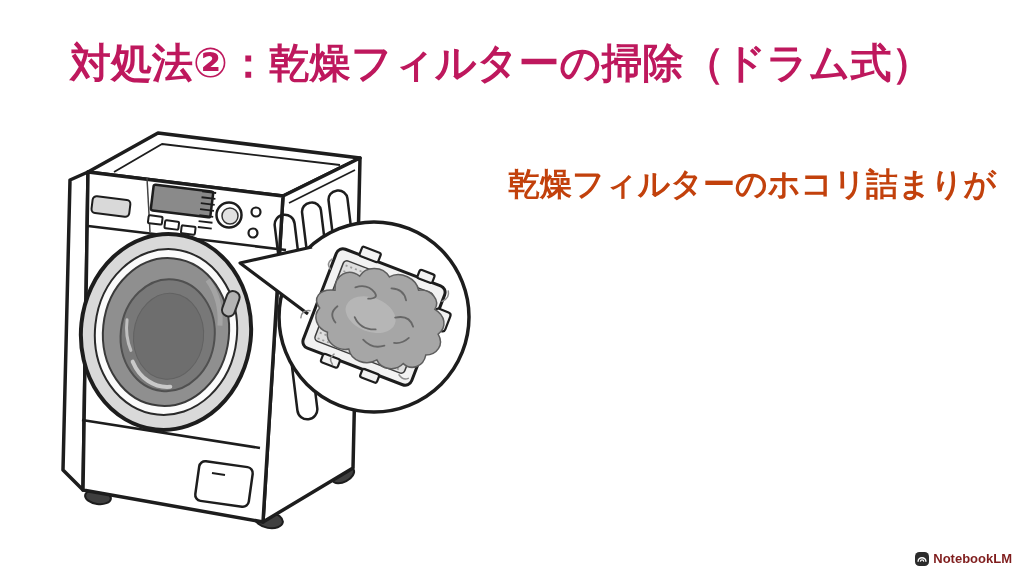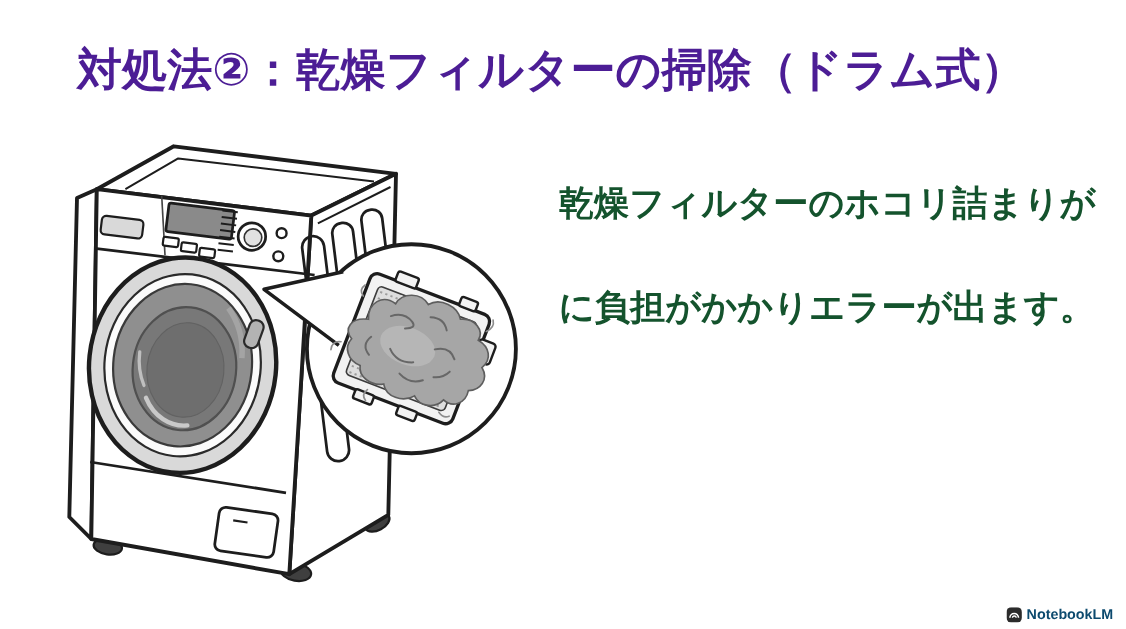--- a/index.html
+++ b/index.html
@@ -4,32 +4,32 @@
 <style>
   html,body{margin:0;padding:0;}
   body{
     width:1024px;height:572px;position:relative;overflow:hidden;
     background:#ffffff;
     font-family:"Liberation Sans","DejaVu Sans",sans-serif;
   }
   .slide{position:absolute;inset:0;}
   .page-title{
     position:absolute;left:70px;top:38px;margin:0;
-    font-size:41px;line-height:1.25;font-weight:900;color:#4c1d95;
+    font-size:41px;line-height:1.25;font-weight:900;color:#be185d;
     white-space:nowrap;letter-spacing:0px;
   }
   .art{position:absolute;left:50px;top:128px;width:430px;height:420px;}
   .art svg{display:block;width:100%;height:100%;}
-  .text-col{position:absolute;left:508px;top:160px;width:505px;color:#14532d;}
+  .text-col{position:absolute;left:508px;top:160px;width:505px;color:#c2410c;}
   .para{margin:0 0 47px 0;font-weight:800;font-size:32px;line-height:48px;}
   .para .line{white-space:nowrap;}
   .watermark{
     position:absolute;right:12px;bottom:6px;
     display:flex;align-items:center;gap:4px;
-    font-size:13px;font-weight:700;color:#0c4a6e;
+    font-size:13px;font-weight:700;color:#7f1d1d;
   }
   .watermark svg{display:block;}
 </style>
 </head>
 <body>
 
 <div class="slide">
 
   <h1 class="page-title">対処法②：乾燥フィルターの掃除（ドラム式）</h1>
 
@@ -154,21 +154,20 @@
         </g>
       </g>
     </svg>
   </div>
 
   <div class="text-col">
     <div class="para">
       <div class="line">乾燥フィルターのホコリ詰まりが</div>
     </div>
     <div class="para">
-      <div class="line">に負担がかかりエラーが出ます。</div>
     </div>
   </div>
 
   <div class="watermark">
     <svg width="14" height="14" viewBox="0 0 16 16">
       <rect x="0" y="0" width="16" height="16" rx="5" fill="#2b2b2b"></rect>
       <path d="M3.5,11 a4.5,4.5 0 0 1 9,0" fill="none" stroke="#ffffff" stroke-width="1.6"></path>
       <path d="M6.2,11 a1.9,1.9 0 0 1 3.8,0" fill="none" stroke="#ffffff" stroke-width="1.4"></path>
     </svg>
     <span>NotebookLM</span>

